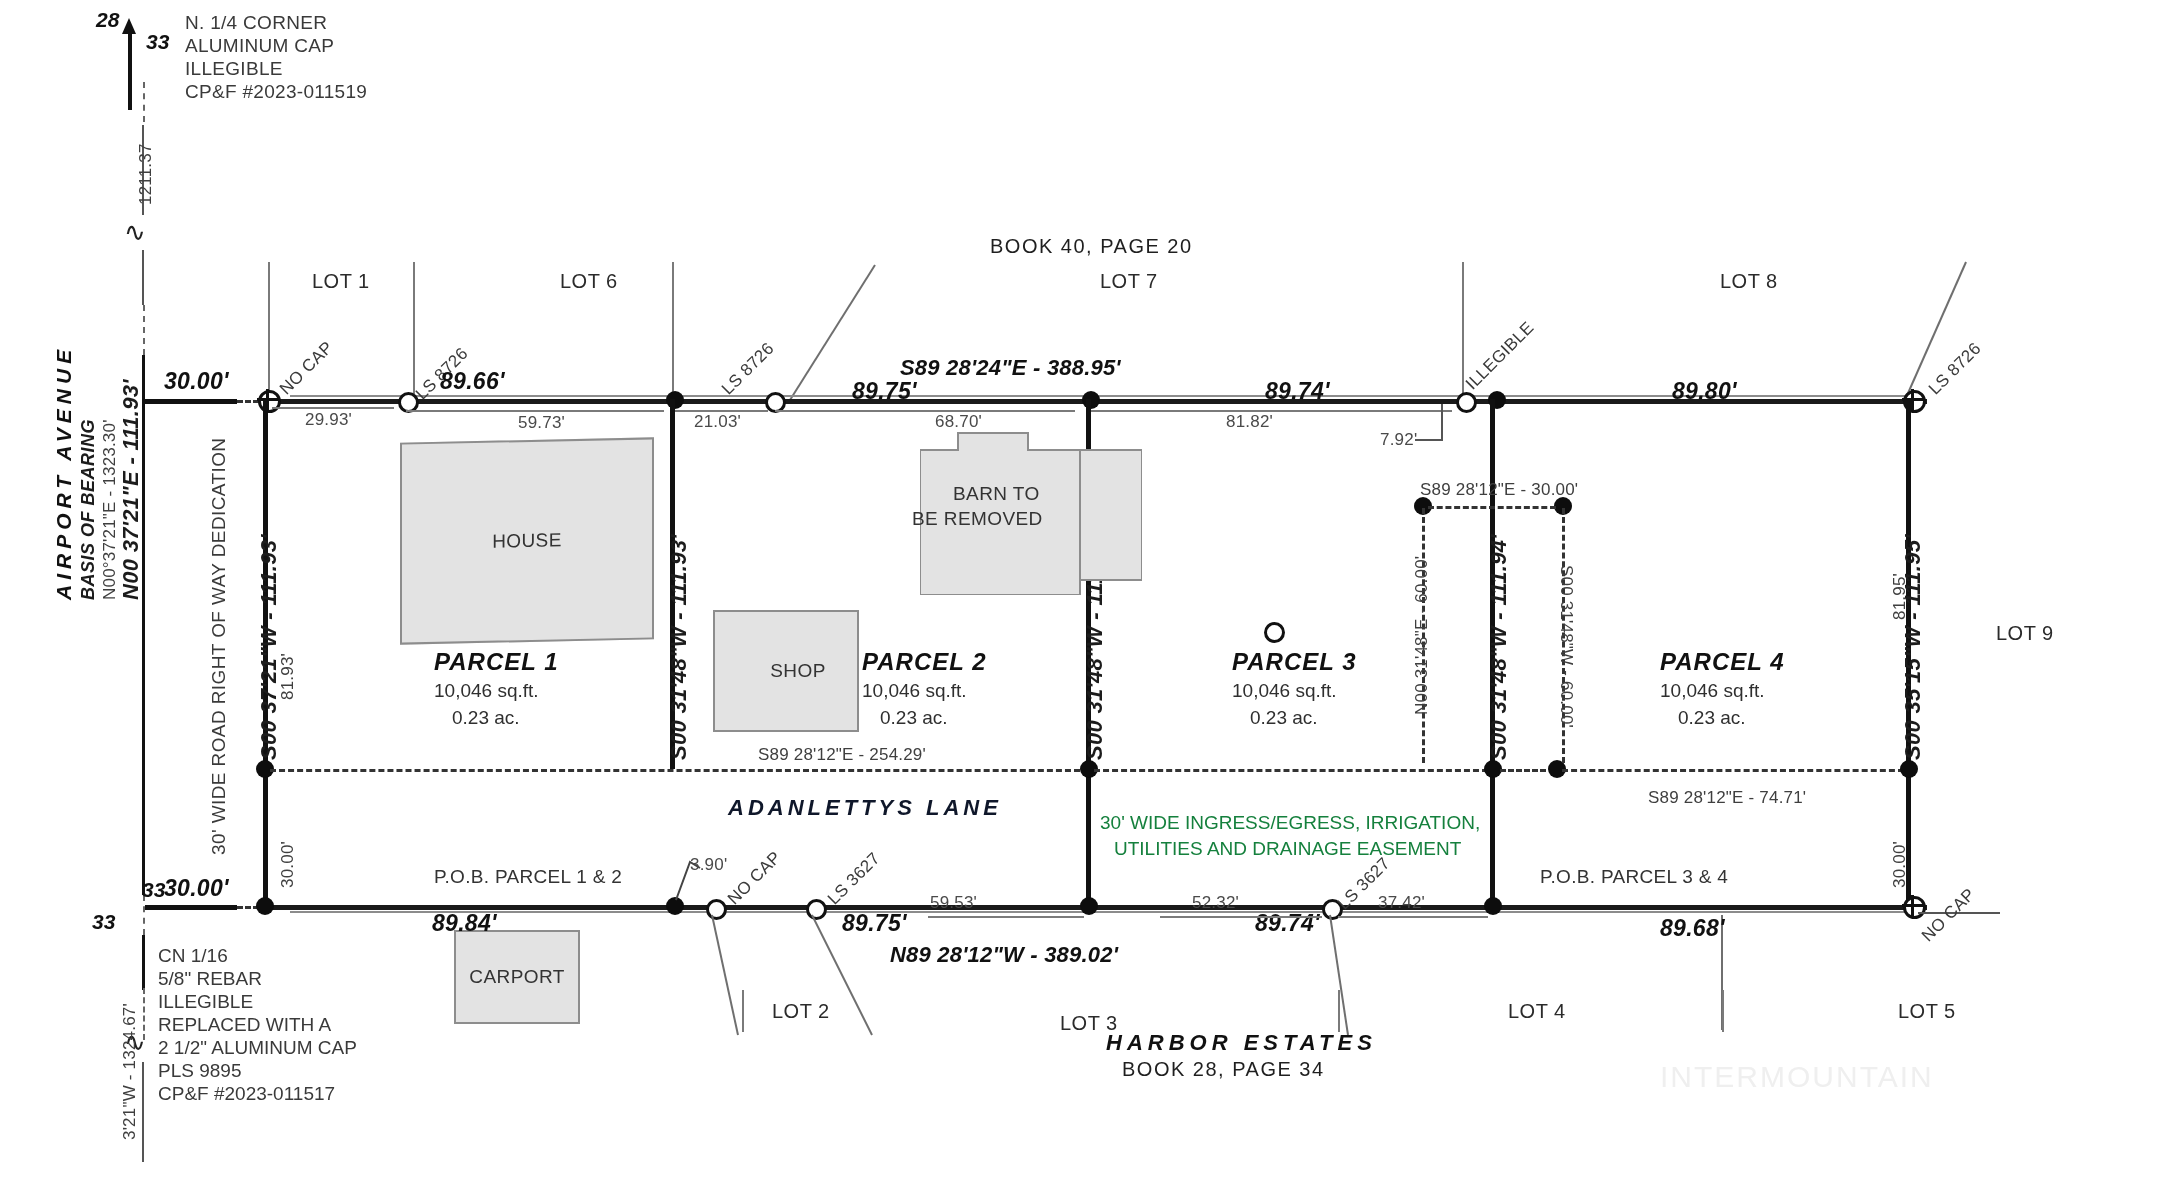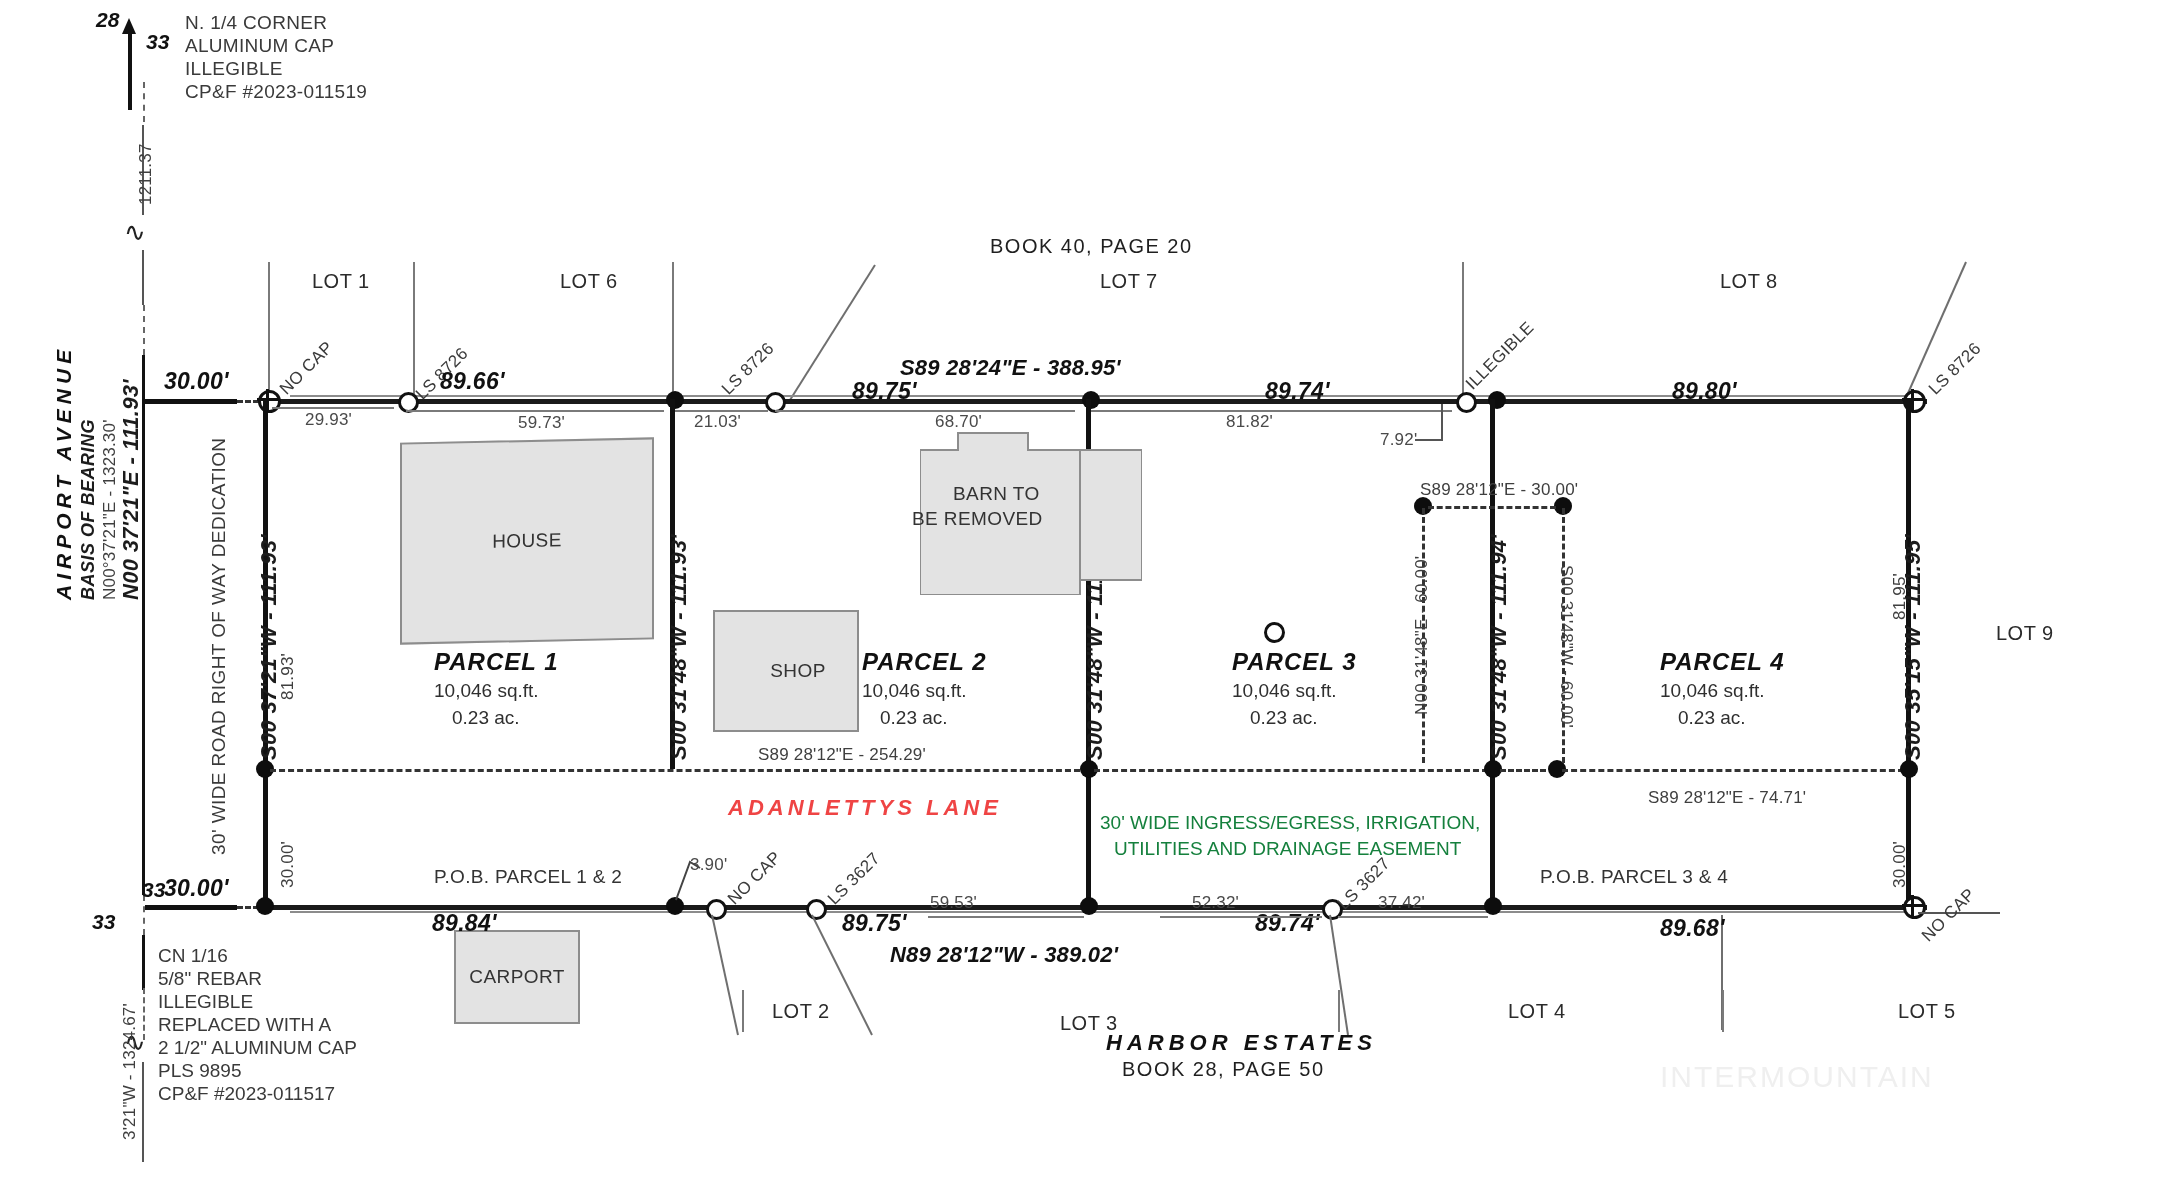--- a/index.html
+++ b/index.html
@@ -15,21 +15,21 @@
   .dimsm{font-size:17px;color:#4a4a4a;letter-spacing:.2px;}
   .dimbig{font-size:23px;font-style:italic;font-weight:bold;color:#111;letter-spacing:.3px;}
   .bearbig{font-size:22px;font-style:italic;font-weight:bold;color:#111;letter-spacing:.2px;}
   .bearsm{font-size:17px;color:#3f3f3f;letter-spacing:.2px;}
   .cap{font-size:17px;color:#3a3a3a;letter-spacing:.3px;}
   .parcelname{font-size:24px;font-style:italic;font-weight:bold;color:#111;letter-spacing:1px;}
   .parcelarea{font-size:19px;color:#2f2f2f;}
   .subdiv{font-size:22px;font-style:italic;font-weight:bold;color:#111;letter-spacing:5px;}
   .subdivbook{font-size:20px;color:#1f1f1f;letter-spacing:1.5px;}
   .bldglbl{font-size:19px;color:#333;letter-spacing:.4px;}
-  .street{font-size:22px;font-style:italic;font-weight:bold;color:#ef4444;letter-spacing:4px;}
+  .street{font-size:22px;font-style:italic;font-weight:bold;color:#0f172a;letter-spacing:4px;}
   .pob{font-size:19px;color:#333;letter-spacing:.3px;}
   .sec{font-size:21px;font-style:italic;font-weight:bold;color:#111;}
   .easetxt{font-size:19px;color:#15803d;text-align:center;}
   .wmark{font-size:30px;color:#efefef;letter-spacing:2px;font-weight:400;}
 
   
   .rot90{transform:rotate(-90deg);transform-origin:0 0;}
   .rot90cw{transform:rotate(90deg);transform-origin:0 0;}
   .rot45{transform:rotate(-45deg);transform-origin:0 0;}
 
@@ -314,17 +314,17 @@
   <div class="ln hair" style="left:742px;top:990px;width:2px;height:42px;"></div>
   <div class="ln hair" style="left:1338px;top:990px;width:2px;height:42px;"></div>
   <div class="ln hair" style="left:1722px;top:990px;width:2px;height:42px;"></div>
 
   <div class="t lotlbl" style="left:772px;top:1000px;">LOT 2</div>
   <div class="t lotlbl" style="left:1060px;top:1000px;margin-top:12px;">LOT 3</div>
   <div class="t lotlbl" style="left:1508px;top:1000px;">LOT 4</div>
   <div class="t lotlbl" style="left:1898px;top:1000px;">LOT 5</div>
 
   <div class="t subdiv" style="left:1092px;top:1030px;margin-left:14px;">HARBOR ESTATES</div>
-  <div class="t subdivbook" style="left:1122px;top:1058px;">BOOK 28, PAGE 50</div>
+  <div class="t subdivbook" style="left:1122px;top:1058px;">BOOK 28, PAGE 34</div>
 
   <div class="t wmark" style="left:1660px;top:1060px;">INTERMOUNTAIN</div>
 
 </div>
 
 </body></html>

